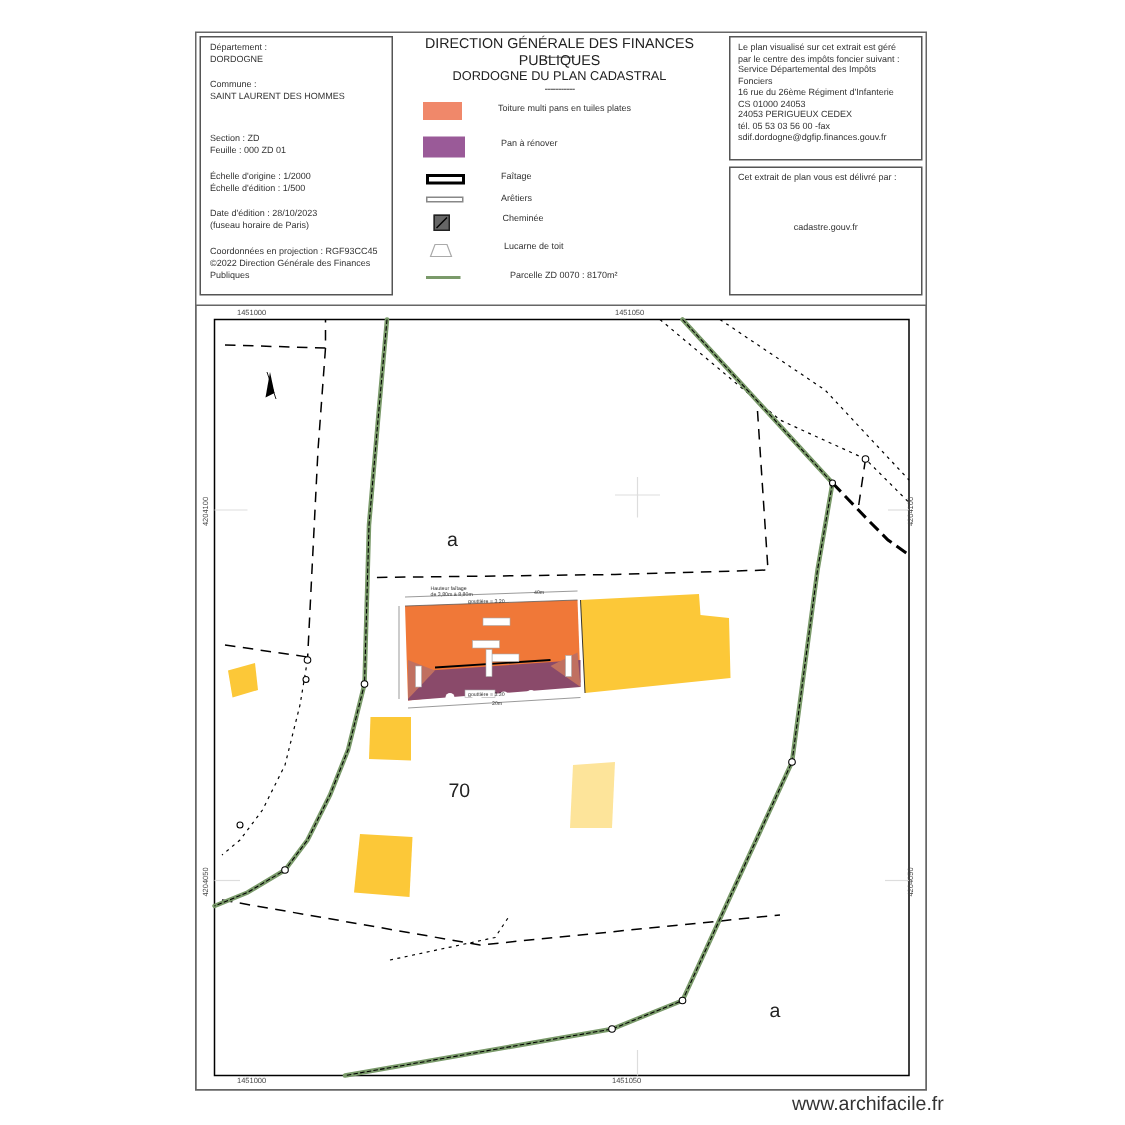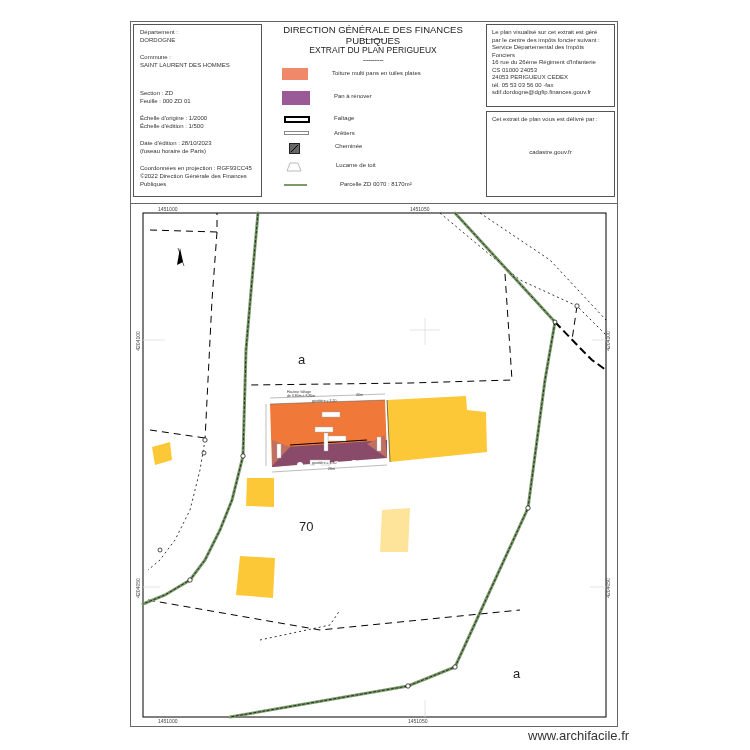--- a/index.html
+++ b/index.html
@@ -34,21 +34,21 @@
   <div class="tiny" style="position:absolute;left:6px;top:98px;">Échelle d'édition : 1/500</div>
   <div class="tiny" style="position:absolute;left:6px;top:115px;">Date d'édition : 28/10/2023</div>
   <div class="tiny" style="position:absolute;left:6px;top:123px;">(fuseau horaire de Paris)</div>
   <div class="tiny" style="position:absolute;left:6px;top:140px;width:118px;">Coordonnées en projection : RGF93CC45</div>
   <div class="tiny" style="position:absolute;left:6px;top:148px;width:118px;">©2022 Direction Générale des Finances Publiques</div>
 </div>
 
 <div>
   <div class="title1" style="left:263px;top:24px;">DIRECTION GÉNÉRALE DES FINANCES PUBLIQUES</div>
   <div class="dash" style="left:263px;top:35px;">-----------</div>
-  <div class="title2" style="left:263px;top:45px;">EXTRAIT DU PLAN PERIGUEUX</div>
+  <div class="title2" style="left:263px;top:45px;">DORDOGNE DU PLAN CADASTRAL</div>
   <div class="dash" style="left:263px;top:56px;">-----------</div>
 
   <div class="legend-row" style="left:282px;top:68px;">
     <div class="legend-swatch" style="top:0;width:26px;height:12px;background:#f0886a;"></div>
     <div class="legend-label" style="left:50px;">Toiture multi pans en tuiles plates</div>
   </div>
   <div class="legend-row" style="left:282px;top:91px;">
     <div class="legend-swatch" style="top:0;width:28px;height:14px;background:#9a5a98;"></div>
     <div class="legend-label" style="left:52px;">Pan à rénover</div>
   </div>

